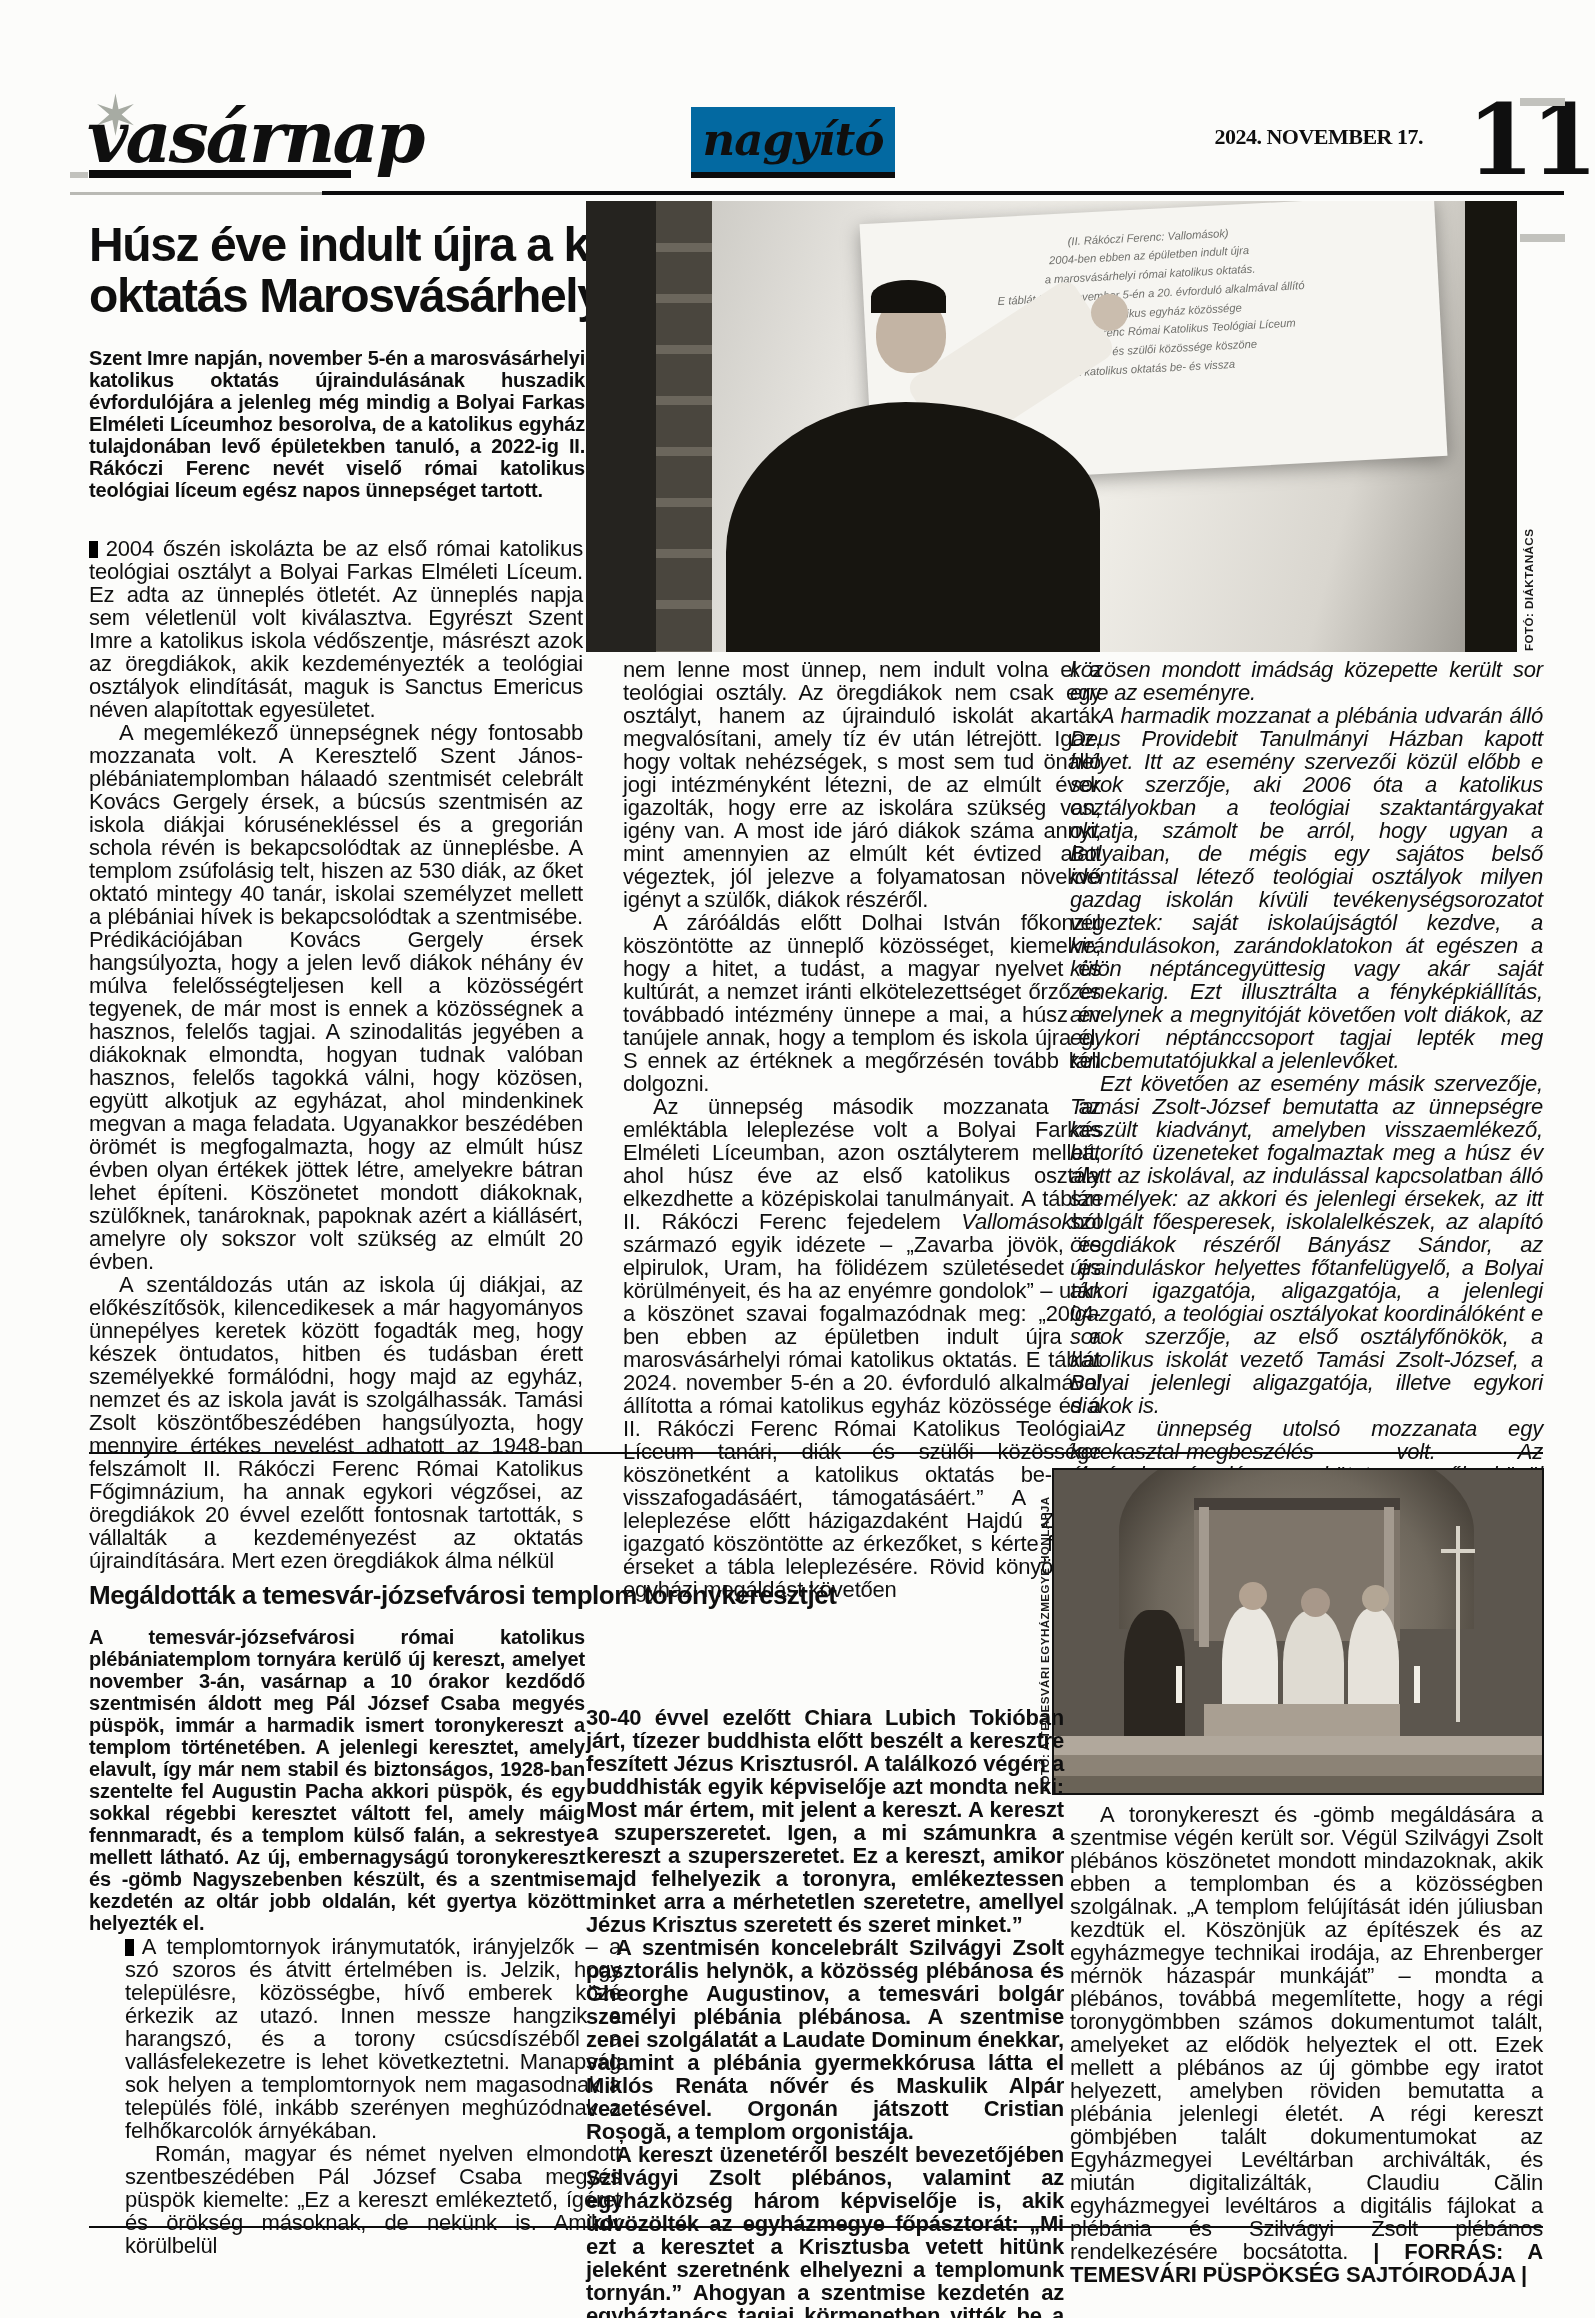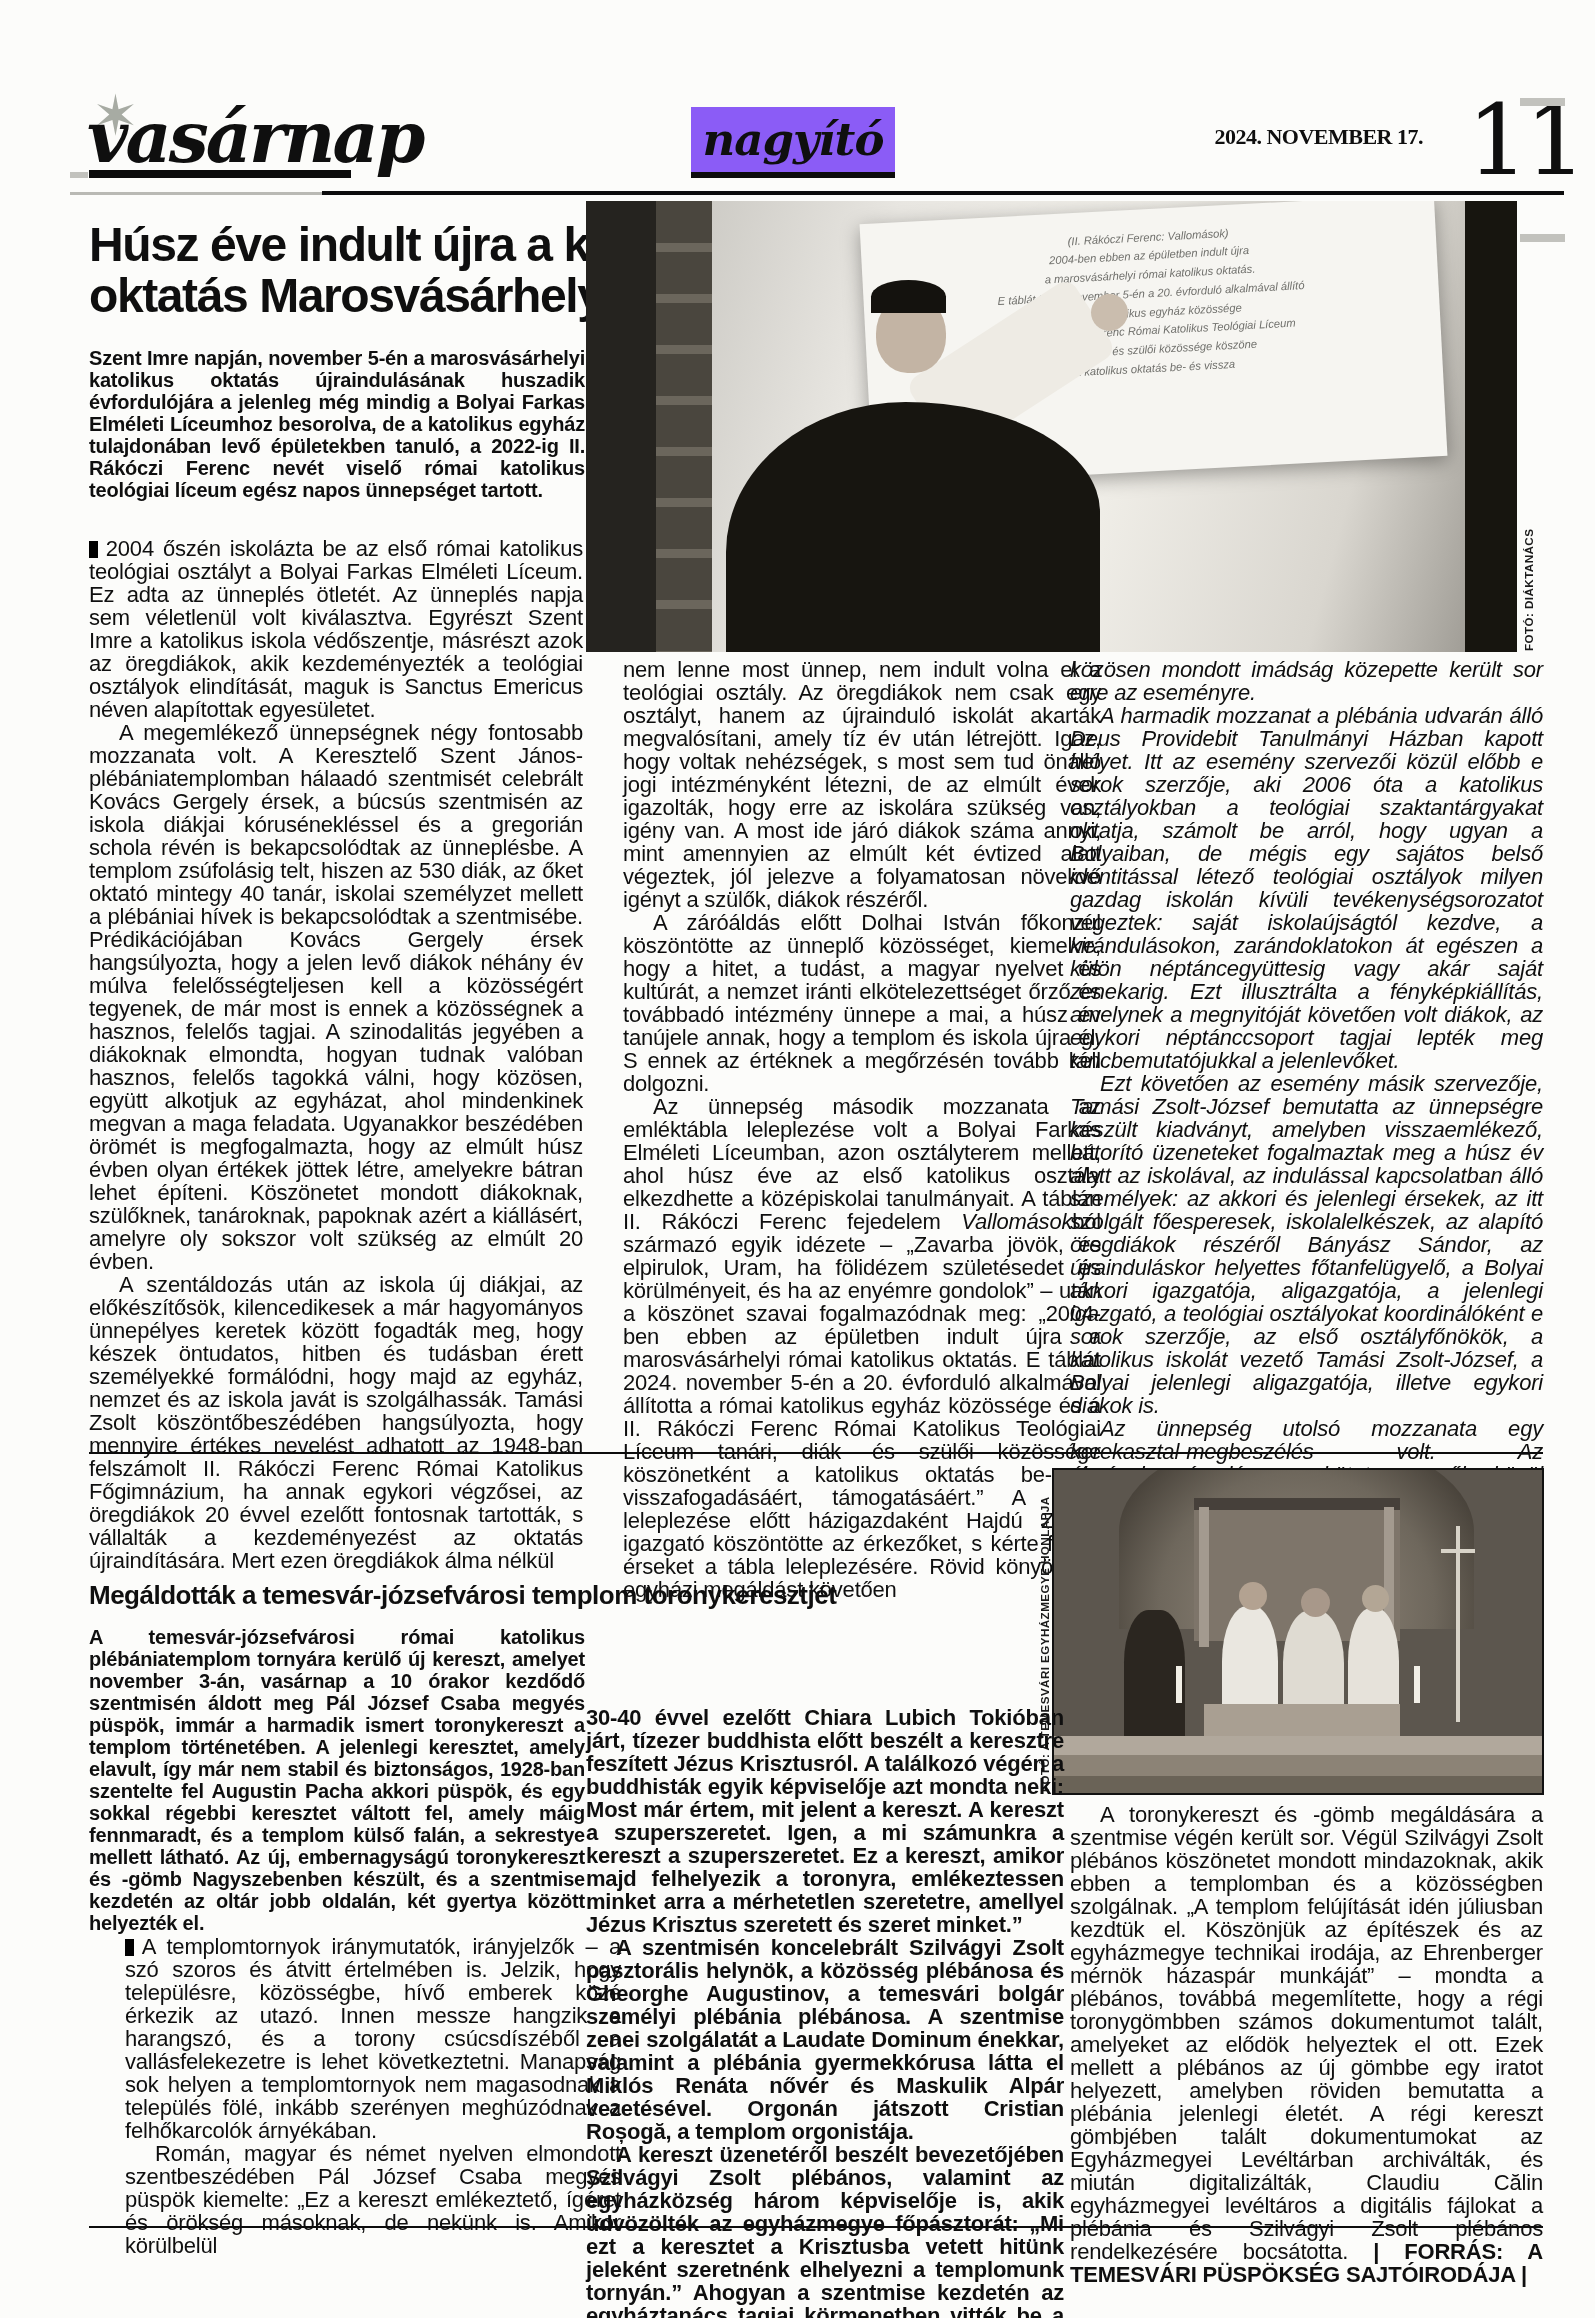--- a/index.html
+++ b/index.html
@@ -7,29 +7,29 @@
         font-family:"Liberation Sans",sans-serif;overflow:hidden;margin:0 auto;}
   .abs{position:absolute;}
 
   
   .logo{left:87px;top:102px;font-family:"DejaVu Serif","Liberation Serif",serif;
         font-style:italic;font-weight:bold;font-size:71px;letter-spacing:-2.8px;line-height:1;}
   .logo-star{left:92px;top:88px;font-size:56px;color:#a7aba3;font-family:"DejaVu Sans",sans-serif;
         font-style:normal;line-height:1;}
   .logo-bar{left:89px;top:170px;width:262px;height:8.4px;background:#0c0c0c;}
   .logo-tick{left:70px;top:172px;width:18px;height:5.6px;background:#c2c2bd;}
-  .section-badge{left:691px;top:107px;width:204px;height:65px;background:#8b5cf6;
+  .section-badge{left:691px;top:107px;width:204px;height:65px;background:#0369a1;
         display:flex;align-items:center;justify-content:center;}
   .section-badge span{font-family:"DejaVu Serif","Liberation Serif",serif;font-style:italic;
         font-weight:bold;font-size:45px;letter-spacing:-0.9px;}
   .section-bar{left:691px;top:172px;width:204px;height:5.6px;background:#0c0c0c;}
   .issue-date{left:1196px;top:124px;width:215px;text-align:right;
         font-family:"Liberation Serif",serif;font-weight:bold;font-size:22px;letter-spacing:-0.5px;margin-left:12px;}
   .page-num{left:1467px;top:92px;font-family:"DejaVu Serif","Liberation Serif",serif;
-        font-weight:normal;font-size:97px;line-height:1;letter-spacing:-3.7px;}
+        font-weight:bold;font-size:97px;line-height:1;letter-spacing:-3.7px;}
   .pn-tick-top{left:1520px;top:98px;width:45px;height:8.4px;background:#c2c2bd;}
   .pn-tick-bot{left:1520px;top:234px;width:45px;height:8.4px;background:#c2c2bd;}
   .header-rule-gray{left:70px;top:192px;width:252px;height:2.8px;background:#b9b9b4;}
   .header-rule{left:322px;top:191px;width:1242px;height:3.7px;background:#0c0c0c;}
 
   
   .h1{left:89px;top:219px;width:710px;font-size:48px;font-weight:800;line-height:51px;
       letter-spacing:-1.4px;}
   .h2{left:89px;top:1509px;width:963px;font-size:44px;font-weight:800;line-height:48px;
       letter-spacing:-1.4px;}

